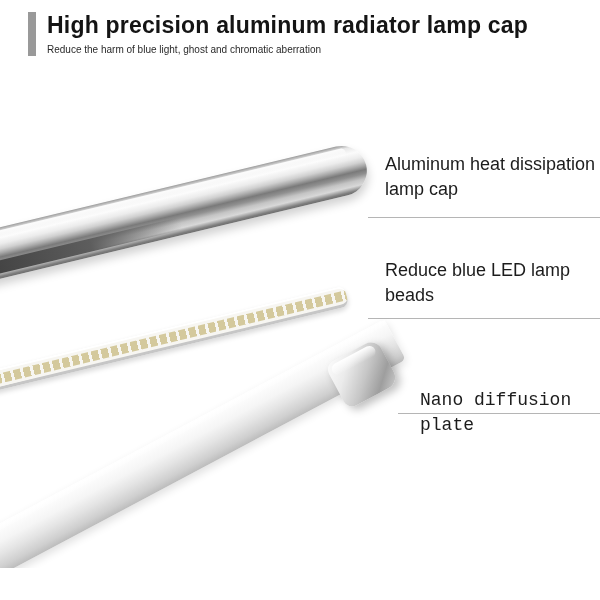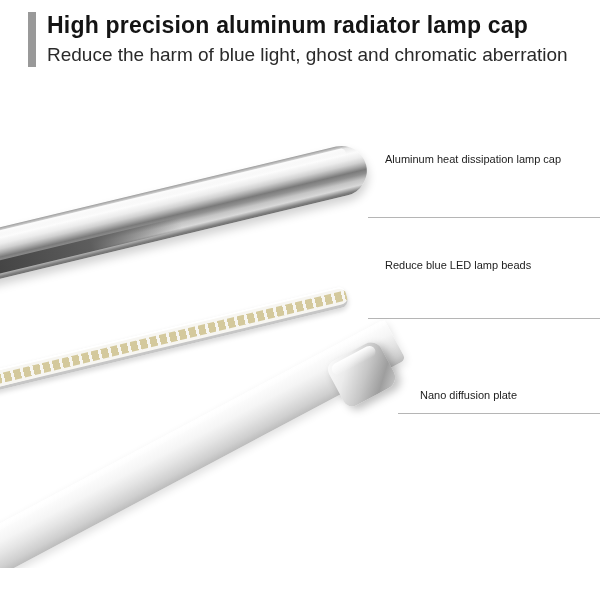--- a/index.html
+++ b/index.html
@@ -6,21 +6,21 @@
   .page {
     position:relative; width:600px; height:568px; overflow:hidden;
     background:#ffffff; font-family:"Liberation Sans", sans-serif;padding-left:6px;
   }
 
   
   .header { position:absolute; left:28px; top:12px; right:16px; display:flex; gap:11px; align-items:stretch; }
   .accent-bar { width:8px; background:#999999; flex:0 0 auto; }
   .header-text { display:flex; flex-direction:column; justify-content:center; }
   .title { margin:0; font-size:23px; font-weight:bold; color:#141414; letter-spacing:0.2px; line-height:1.15; }
-  .subtitle { margin:6px 0 0 0; font-size:19px; color:#2a2a2a; line-height:1.2; }
+  .subtitle { margin:6px 0 0 0; font-size:10px; color:#2a2a2a; line-height:1.2; }
 
   
   .scene { position:absolute; inset:0; }
   .bar { position:absolute; transform-origin:left center; }
 
   
   .lamp-cap {
     left:-50px; top:240px; width:428px; height:50px;
     transform:rotate(-13.5deg);
     border-radius:0 25px 25px 0;
@@ -80,31 +80,31 @@
     z-index:2;
   }
   .end-cap::before {
     content:""; position:absolute; left:4px; top:3px; width:48px; height:12px;
     border-radius:7px;
     background:linear-gradient(to bottom, #ffffff, rgba(255,255,255,0));
   }
 
   
   .callout-label {
-    position:absolute; font-size:11px; color:#1c1c1c; line-height:1.38; text-align:left;
+    position:absolute; font-size:18px; color:#1c1c1c; line-height:1.38; text-align:left;
   }
   .callout-line { position:absolute; height:1px; background:#b5b5b5; }
 
   .label-1 { left:385px; top:152px; width:215px; }
   .line-1  { left:368px; top:217px; width:232px; }
 
   .label-2 { left:385px; top:258px; width:215px; }
   .line-2  { left:368px; top:318px; width:232px; }
 
-  .label-3 { left:420px; top:388px; width:180px; }
+  .label-3 { left:420px; top:388px; width:180px;font-family:Liberation Mono, monospace; }
   .line-3  { left:398px; top:413px; width:202px; }
 </style>
 </head>
 <body>
 
 <div class="page">
 
   <div class="header">
     <div class="accent-bar"></div>
     <div class="header-text">

